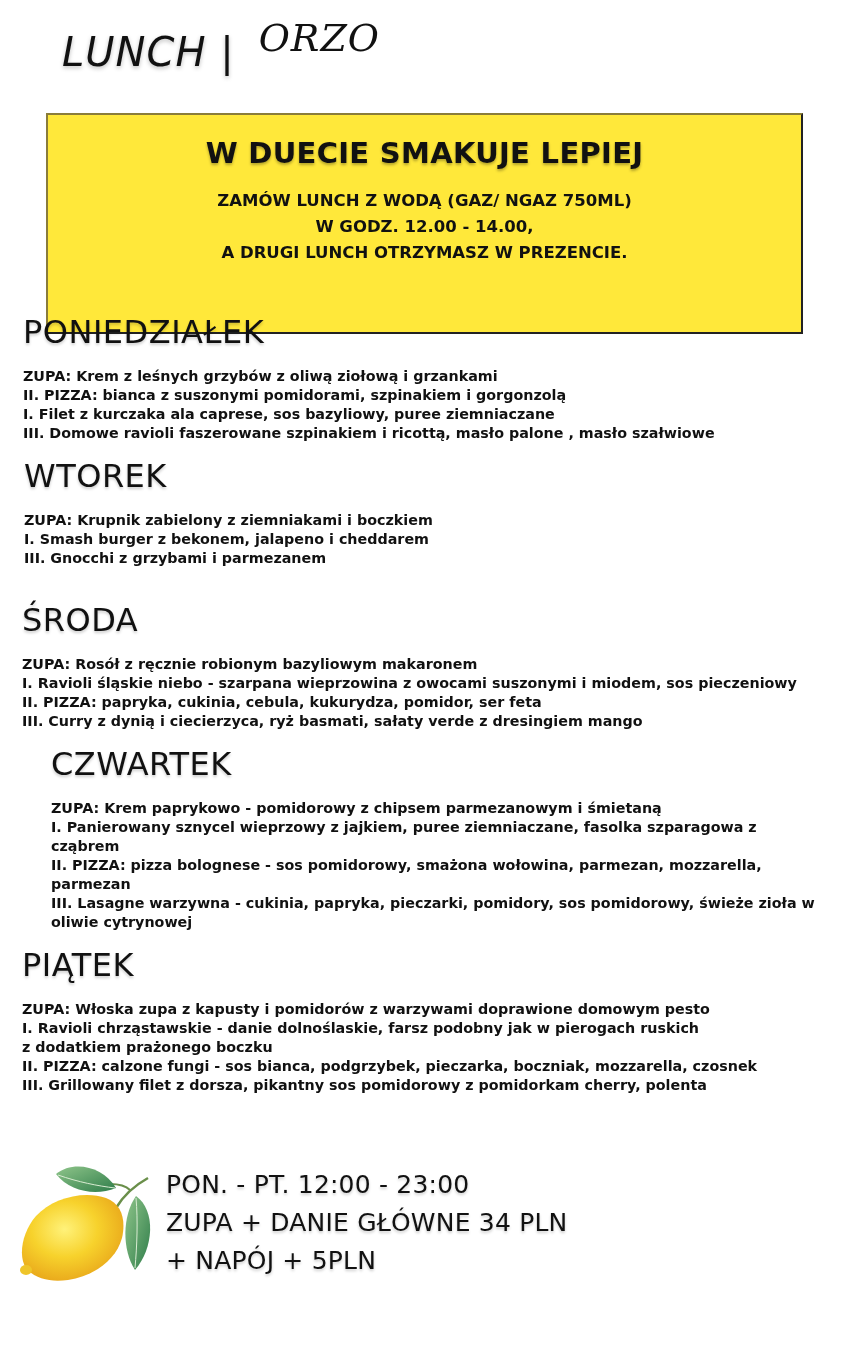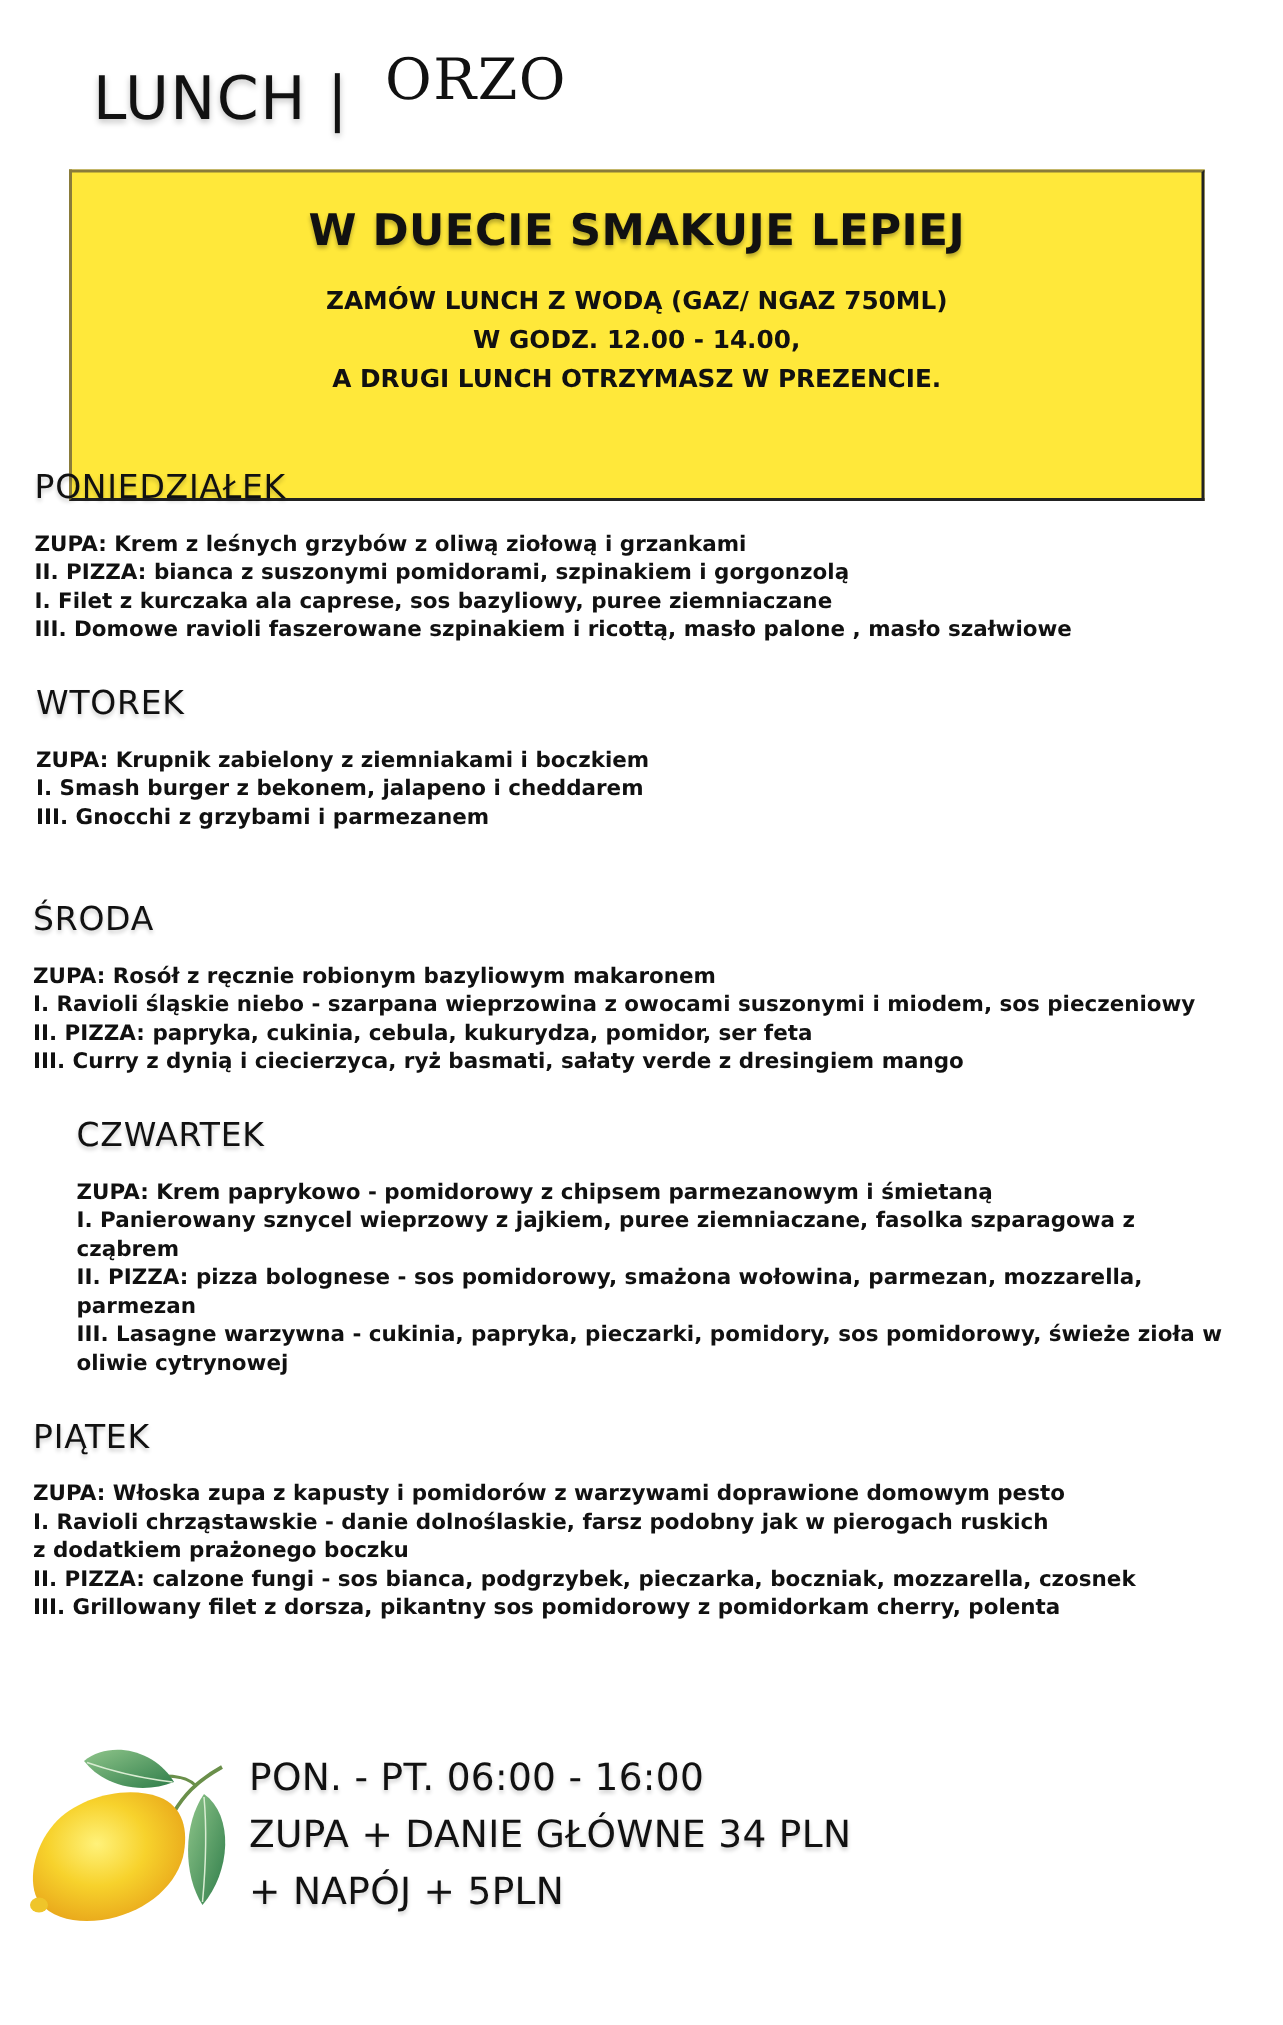--- a/index.html
+++ b/index.html
@@ -1,22 +1,22 @@
 <!DOCTYPE html>
 <html><head>
 <meta charset="utf-8">
 <style>
   html, body { margin: 0; padding: 0; background: #ffffff; }
   body {
     width: 855px; height: 1350px; position: relative; overflow: hidden;
     font-family: "DejaVu Sans", sans-serif; color: #111;
   }
   .header {
-    position: absolute; left: 62px; top: 46px;
-    display: flex; align-items: flex-end;
+    position: absolute; left: 62px; top: 32px;
+    display: flex; align-items: center; font-style: italic;
   }
   .header .lunch {
     font-family: "DejaVu Sans", sans-serif; font-weight: normal;
     font-size: 40px; letter-spacing: 1px; color: #111;
     text-shadow: 0 2px 4px rgba(0,0,0,0.25);
     line-height: 1;
   }
   .header .brand {
     font-family: "DejaVu Serif", serif; font-size: 38px; color: #111;
     margin-left: 24px; line-height: 1; position: relative; top: -14px;
@@ -36,21 +36,21 @@
   }
   .promo .lines { margin-top: 18px; }
   .promo .line {
     font-weight: bold; font-size: 16.5px; line-height: 26px; color: #111;
   }
   .day {
     position: absolute; left: 23px; width: 820px;
   }
   .day h2 {
     margin: 0; font-family: "DejaVu Sans", sans-serif; font-weight: normal;
-    font-size: 22px; letter-spacing: 0.5px; color: #111;
+    font-size: 32px; letter-spacing: 0.5px; color: #111;
     text-shadow: 0 2px 3px rgba(0,0,0,0.2);
   }
   .day .items { margin-top: 16px; }
   .day .item {
     font-weight: bold; font-size: 14.3px; line-height: 19px; color: #111;
     white-space: pre-wrap;
   }
   .footer {
     position: absolute; left: 18px; top: 1160px; display: flex;
   }
@@ -153,17 +153,17 @@
       <path d="M40 15 C60 22 80 26 97 28" stroke="#d9ecd2" stroke-width="1" fill="none"></path>
 
       <path d="M118 36 C138 50 136 88 117 110 C104 90 104 56 118 36 Z" fill="url(#leafGrad)"></path>
       <path d="M118 38 C120 60 119 86 117 108" stroke="#d9ecd2" stroke-width="1" fill="none"></path>
 
       <path d="M8 108 C0 96 4 72 18 56 C34 38 66 30 88 38 C104 44 108 60 104 78 C98 100 76 116 50 120 C34 122 18 120 8 108 Z" fill="url(#lemonGrad)"></path>
       <ellipse cx="8" cy="110" rx="6" ry="5" fill="#efc52a"></ellipse>
     </svg>
   </div>
   <div class="text">
-    <div class="fline">PON. - PT. 06:00 - 16:00</div>
+    <div class="fline">PON. - PT. 12:00 - 23:00</div>
     <div class="fline">ZUPA + DANIE GŁÓWNE 34 PLN</div>
     <div class="fline">+ NAPÓJ + 5PLN</div>
   </div>
 </div>
 
 </body></html>

